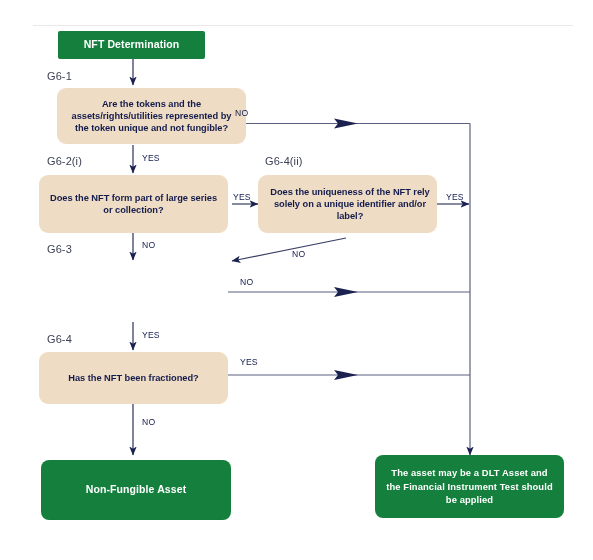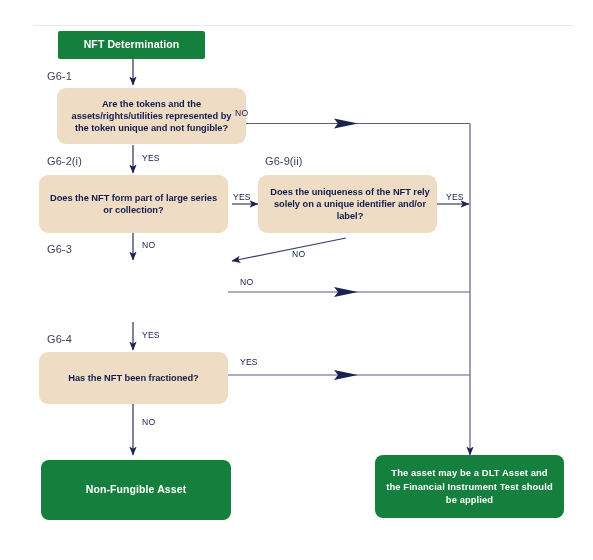--- a/index.html
+++ b/index.html
@@ -167,21 +167,21 @@
   <div class="node decision" style="left:39px; top:88px; width:189px; height:56px;margin-left:18px;">
     <span>Are the tokens and the assets/rights/utilities represented by the token unique and not fungible?</span>
   </div>
 
   <div class="tag" style="left:47px; top:155px;">G6-2(i)</div>
 
   <div class="node decision" style="left:39px; top:175px; width:189px; height:58px;align-items:center;">
     <span>Does the NFT form part of large series or collection?</span>
   </div>
 
-  <div class="tag" style="left:265px; top:155px;">G6-9(ii)</div>
+  <div class="tag" style="left:265px; top:155px;">G6-4(ii)</div>
 
   <div class="node decision" style="left:258px; top:175px; width:179px; height:58px;padding-left:12px;">
     <span>Does the uniqueness of the NFT rely solely on a unique identifier and/or label?</span>
   </div>
 
   <div class="tag" style="left:47px; top:243px;">G6-3</div>
 
 
   <div class="tag" style="left:47px; top:333px;">G6-4</div>
 

